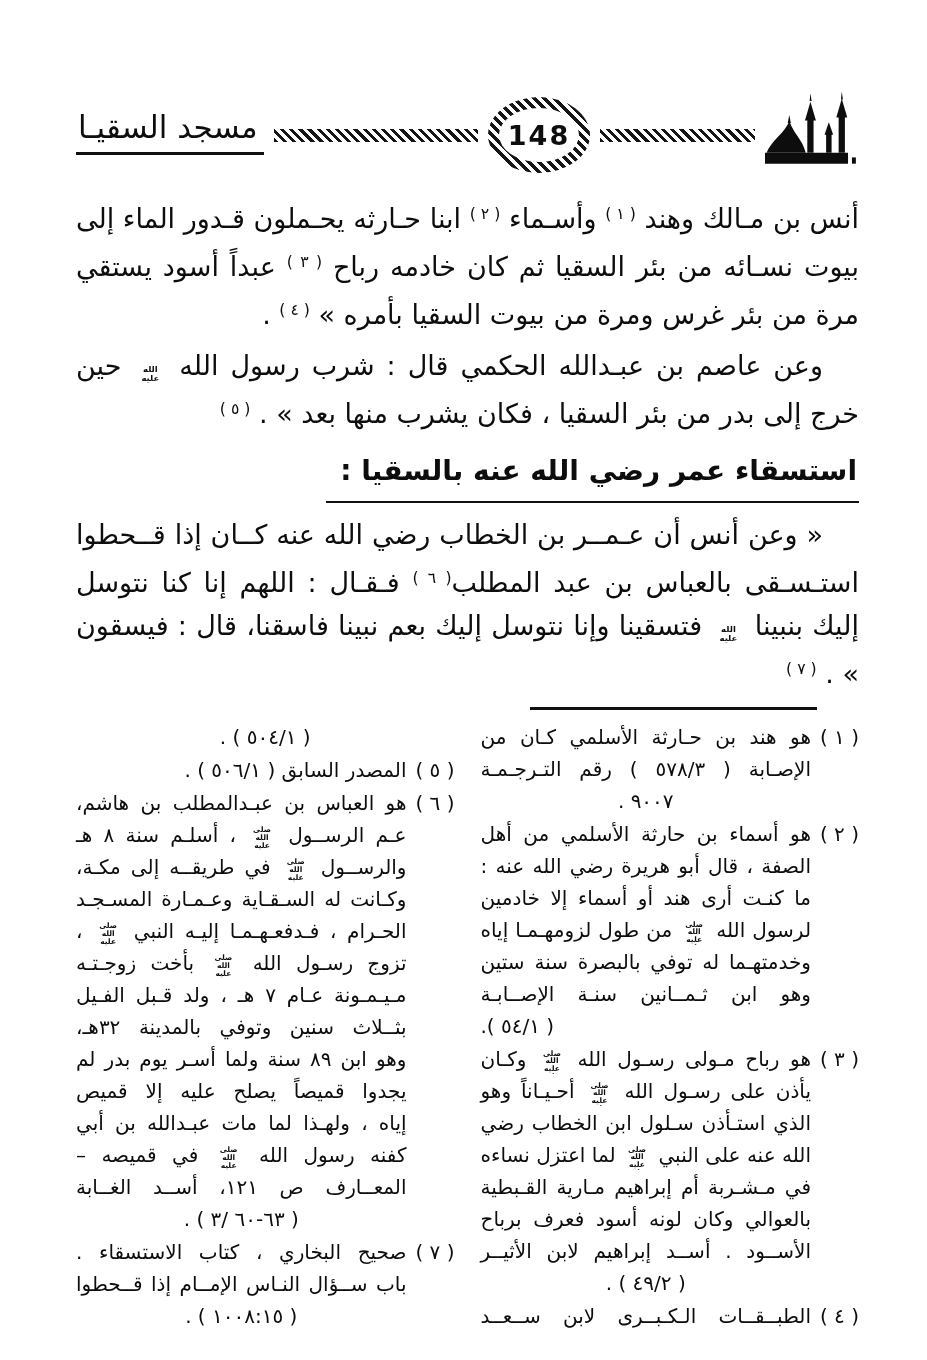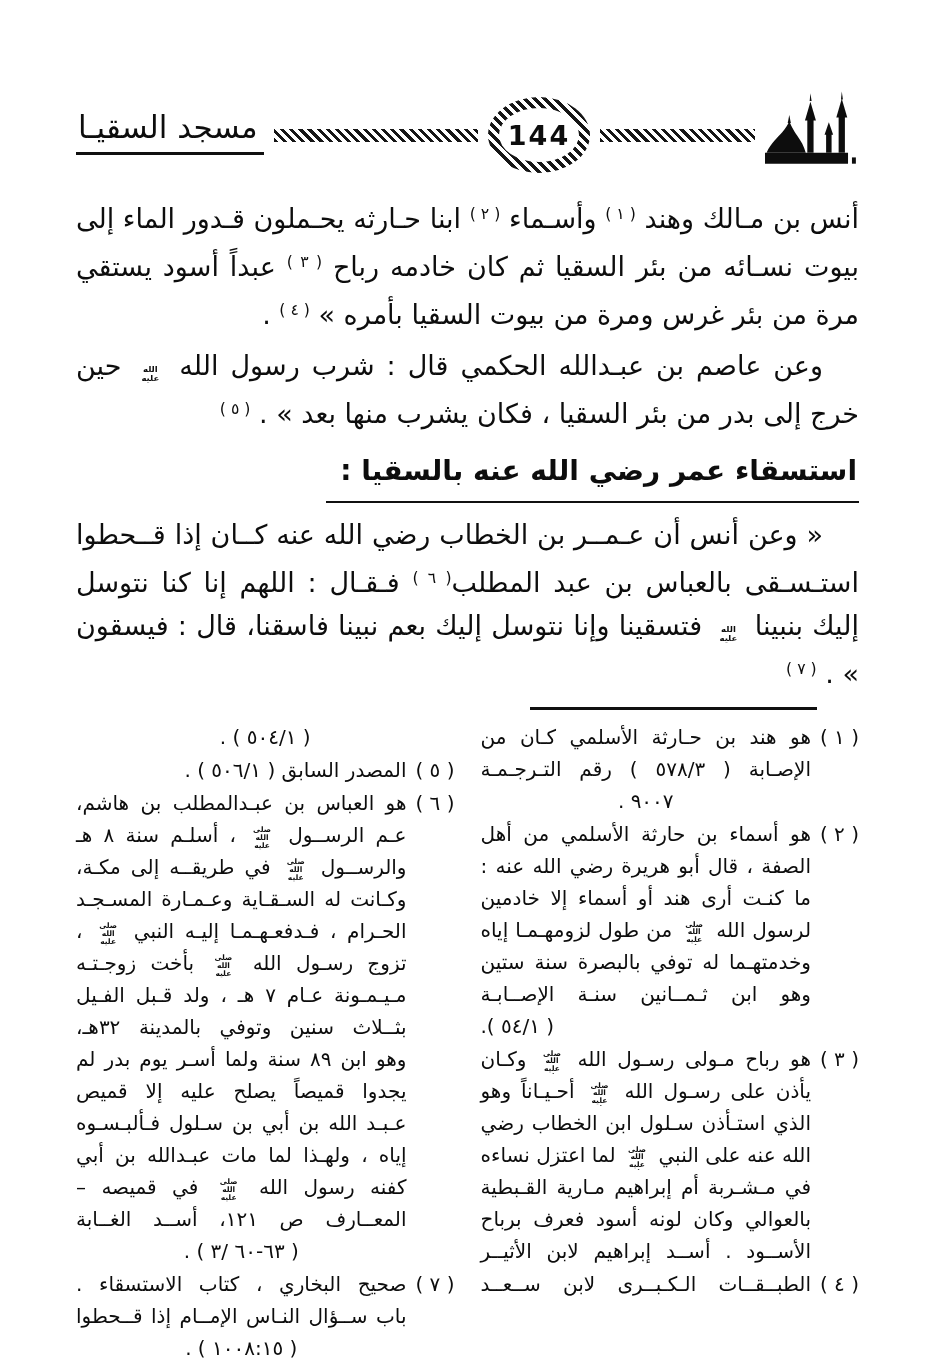--- a/index.html
+++ b/index.html
@@ -66,21 +66,21 @@
           <path d="M76 56 L87 56 L81.5 40 Z"></path>
           <path d="M94 79 L94 32 L102 32 L102 79 Z"></path>
           <path d="M91 34 L105 34 L98 10 Z"></path>
           <path d="M97 11 L98 1 L99.5 11 Z"></path>
           <rect x="111" y="85" width="5" height="8"></rect>
         </g>
       </svg>
     </div>
     <div class="band band-inner"></div>
     <div class="oval-wrap">
-      <span class="page-number">144</span>
+      <span class="page-number">148</span>
     </div>
     <div class="band band-outer"></div>
     <h1 class="masthead-title">مسجد السقيـا</h1>
   </header>
 
   <main class="body-content">
       <p class="body-par">أنس بن مـالك وهند <span class="sup">( ١ )</span> وأسـماء <span class="sup">( ٢ )</span> ابنا حـارثه يحـملون قـدور الماء إلى بيوت نسـائه من بئر السقيا ثم كان خادمه رباح <span class="sup">( ٣ )</span> عبداً أسود يستقي مرة من بئر غرس ومرة من بيوت السقيا  بأمره » <span class="sup">( ٤ )</span> .</p>
       <p class="body-par indent">وعن عاصم بن عبـدالله الحكمي قال : شرب رسول الله <span class="saw">صلى الله عليه وسلم</span> حين خرج إلى بدر من بئر السقيا ، فكان يشرب منها بعد » . <span class="sup">( ٥ )</span></p>
       <h2 class="section-heading">استسقاء عمر رضي الله عنه بالسقيا :</h2>
       <p class="body-par indent">« وعن أنس أن عـمــر بن الخطاب رضي الله عنه كــان إذا قــحطوا استـسـقى بالعباس بن عبد المطلب<span class="sup">( ٦ )</span> فـقـال : اللهم إنا كنا نتوسل إليك بنبينا <span class="saw">صلى الله عليه وسلم</span> فتسقينا وإنا نتوسل إليك بعم نبينا فاسقنا، قال : فيسقون » . <span class="sup">( ٧ )</span></p>
@@ -113,20 +113,21 @@
           <div class="fn">
             <span class="fn-num">( ٣ )</span>
             <div class="fn-body">
               <div class="fn-line al-j">هو رباح مـولى رسـول الله <span class="saw">صلى الله عليه وسلم</span> وكـان</div>
               <div class="fn-line al-j">يأذن على رسـول الله <span class="saw">صلى الله عليه وسلم</span> أحـيـاناً وهو</div>
               <div class="fn-line al-j">الذي استـأذن سـلول ابن الخطاب رضي</div>
               <div class="fn-line al-j">الله عنه على النبي <span class="saw">صلى الله عليه وسلم</span> لما اعتزل نساءه</div>
               <div class="fn-line al-j">في مـشـربة أم إبراهيم مـارية القـبطية</div>
               <div class="fn-line al-j">بالعوالي وكان لونه أسود فعرف برباح</div>
               <div class="fn-line al-j">الأســود . أســد إبراهيم لابن الأثيــر</div>
+              <div class="fn-line al-c">( ٤٩/٢ ) .</div>
             </div>
           </div>
           <div class="fn">
             <span class="fn-num">( ٤ )</span>
             <div class="fn-body">
               <div class="fn-line al-j">الطبــقــات الـكـبــرى لابن ســعــد</div>
             </div>
           </div>
         </div>
     </div>
@@ -148,21 +149,20 @@
             <div class="fn-line al-j">هو العباس بن عبـدالمطلب بن هاشم،</div>
             <div class="fn-line al-j">عـم الرســول <span class="saw">صلى الله عليه وسلم</span> ، أسلـم سنة ٨ هـ</div>
             <div class="fn-line al-j">والرســول <span class="saw">صلى الله عليه وسلم</span> في طريقــه إلى مكـة،</div>
             <div class="fn-line al-j">وكـانت له السـقـاية وعـمـارة المسـجـد</div>
             <div class="fn-line al-j">الحـرام ، فـدفعـهـمـا إليـه النبي <span class="saw">صلى الله عليه وسلم</span> ،</div>
             <div class="fn-line al-j">تزوج رسـول الله <span class="saw">صلى الله عليه وسلم</span> بأخت زوجـتـه</div>
             <div class="fn-line al-j">مـيـمـونة عـام ٧ هـ ، ولد قـبل الفـيل</div>
             <div class="fn-line al-j">بثــلاث سنين وتوفي بالمدينة ٣٢هـ،</div>
             <div class="fn-line al-j">وهو ابن ٨٩ سنة ولما أسـر يوم بدر لم</div>
             <div class="fn-line al-j">يجدوا قميصاً يصلح عليه إلا قميص</div>
-            <div class="fn-line al-j">عـبـد الله بن أبي بن سـلول فـألبـسـوه</div>
             <div class="fn-line al-j">إياه ، ولهـذا لما مات عبـدالله بن أبي</div>
             <div class="fn-line al-j">كفنه رسول الله <span class="saw">صلى الله عليه وسلم</span> في قميصه –</div>
             <div class="fn-line al-j">المعــارف ص ١٢١، أســد الغــابة</div>
             <div class="fn-line al-c"><span dir="ltr">( ٦٣-٦٠ /٣ )</span> .</div>
           </div>
         </div>
         <div class="fn">
           <span class="fn-num">( ٧ )</span>
           <div class="fn-body">
             <div class="fn-line al-j">صحيح البخاري ، كتاب الاستسقاء .</div>

